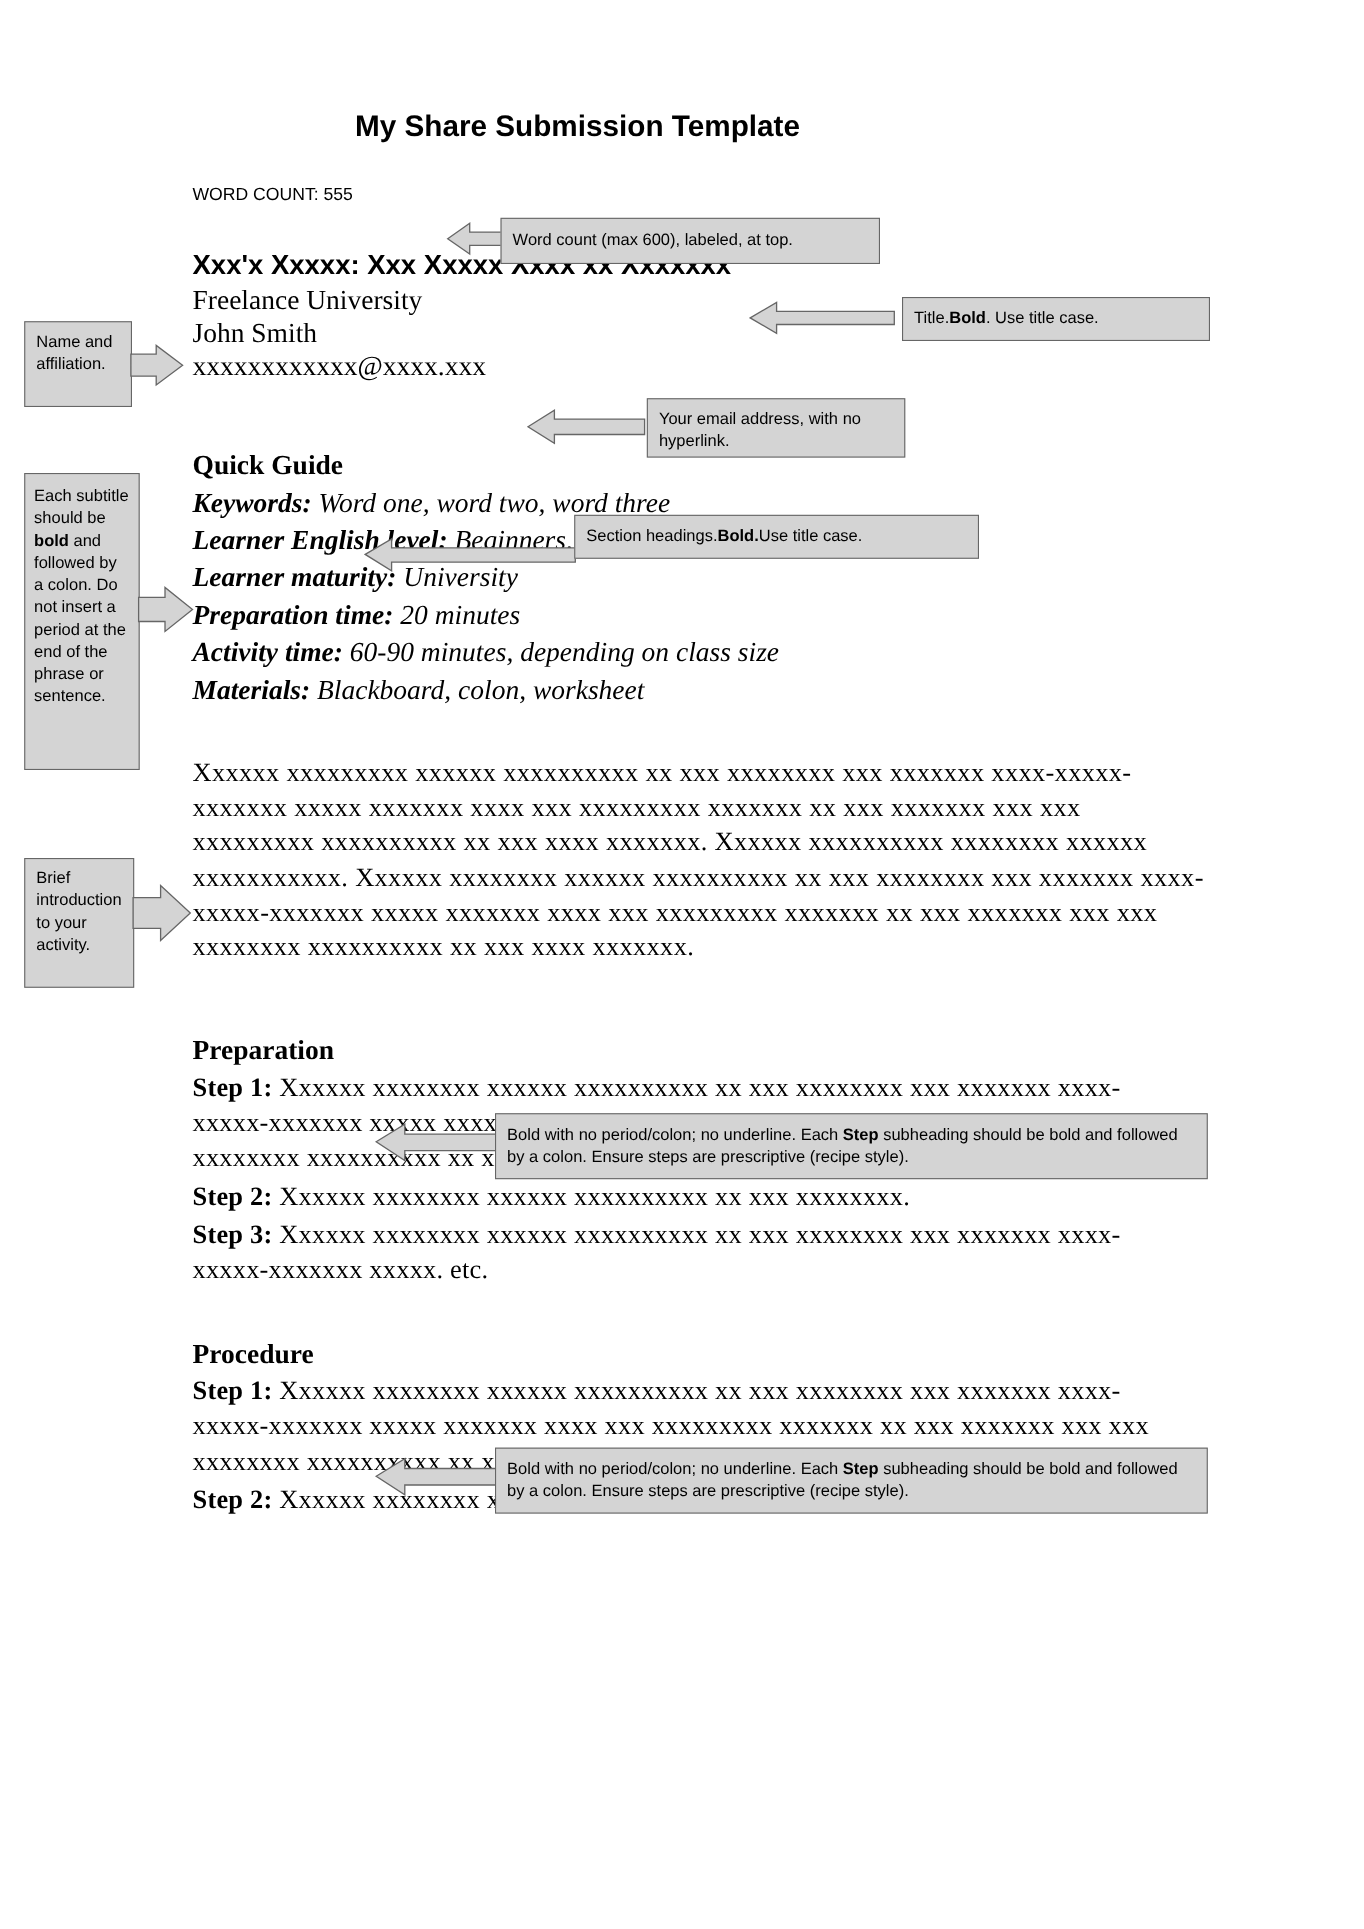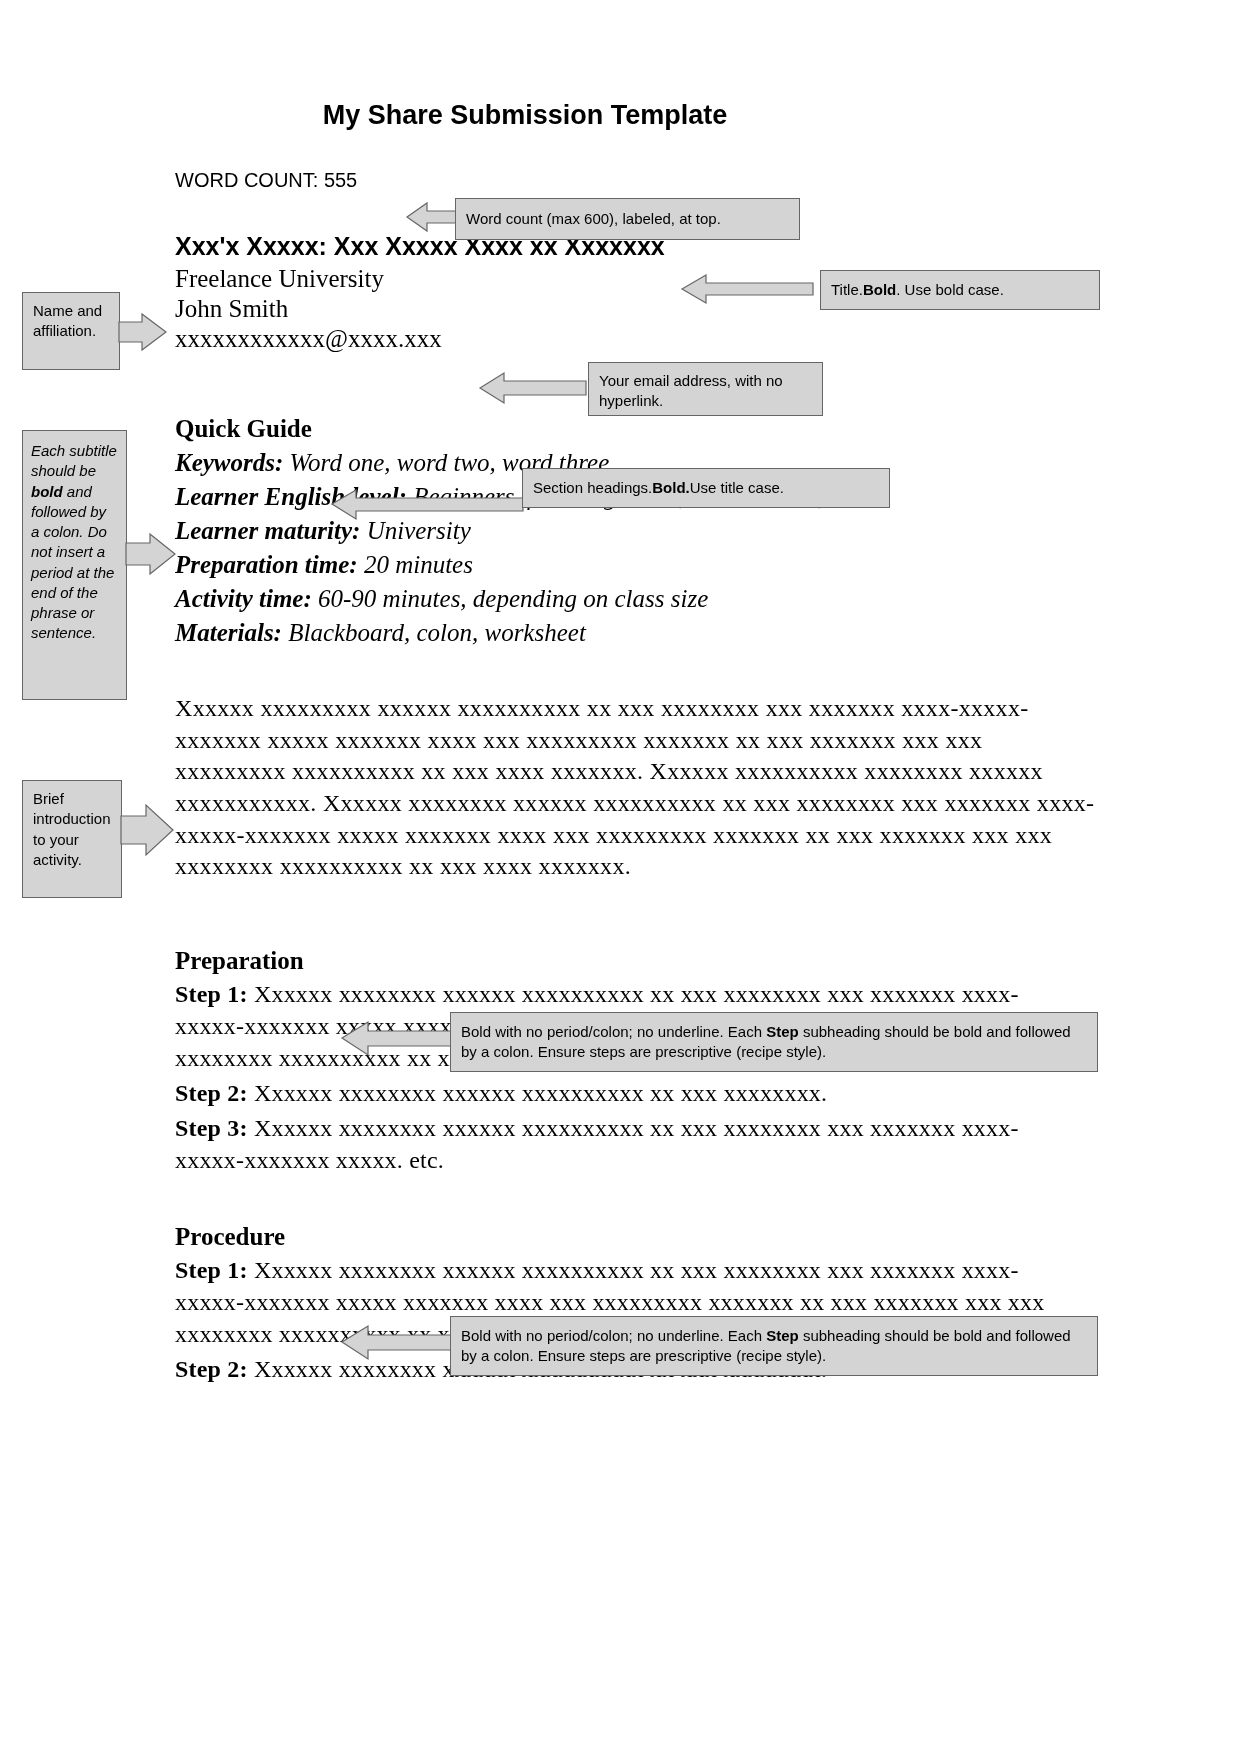--- a/index.html
+++ b/index.html
@@ -32,21 +32,21 @@
   .doc-title {
     font-family: "Liberation Sans", sans-serif;
     font-weight: bold;
     font-size: 27px;
     text-align: center;
     width: 700px;
     margin: 0 0 38px 0;
   }
   .wordcount {
     font-family: "Liberation Sans", sans-serif;
-    font-size: 20px;
+    font-size: 16px;
     margin: 0 0 40px 0;
   }
   .title-line {
     font-family: Liberation Sans, sans-serif;
     font-weight: bold;
     font-size: 25px;
     margin: 0 0 4px 0;
   }
   .author-line {
     font-family: "Liberation Serif", serif;
@@ -194,38 +194,38 @@
   <div class="callout" style="left:455px; top:198px; width:345px; height:42px; display:flex; align-items:center;">
     <span>Word count (max 600), labeled, at top.</span>
   </div>
 
   <svg class="arrow-outline" style="left:680px; top:272px;" width="135" height="34" viewBox="0 0 135 34">
     <polygon points="2,17 26,3 26,11 133,11 133,23 26,23 26,31" fill="#d4d4d4" stroke="#666666" stroke-width="1.2"></polygon>
   </svg>
   <div class="callout" style="left:820px; top:270px; width:280px; height:40px; display:flex; align-items:center;">
     <span>Title. </span>
       <b>Bold</b>
-      <span>. Use bold case.</span>
+      <span>. Use title case.</span>
   </div>
 
   <div class="callout" style="left:22px; top:292px; width:98px; height:78px;">
     <span>Name and affiliation.</span>
   </div>
   <svg class="arrow-outline" style="left:118px; top:310px;" width="50" height="44" viewBox="0 0 50 44">
     <polygon points="48,22 24,4 24,12 1,12 1,32 24,32 24,40" fill="#d4d4d4" stroke="#666666" stroke-width="1.2"></polygon>
   </svg>
 
   <svg class="arrow-outline" style="left:478px; top:370px;" width="110" height="36" viewBox="0 0 110 36">
     <polygon points="2,18 26,3 26,11 108,11 108,25 26,25 26,33" fill="#d4d4d4" stroke="#666666" stroke-width="1.2"></polygon>
   </svg>
   <div class="callout" style="left:588px; top:362px; width:235px; height:54px;">
     <span>Your email address, with no hyperlink.</span>
   </div>
 
-  <div class="callout" style="left:22px; top:430px; width:105px; height:270px; padding:10px 8px;font-style:italic;">
+  <div class="callout" style="left:22px; top:430px; width:105px; height:270px; padding:10px 8px;">
     <span>Each subtitle should be </span><b>bold</b><span> and followed by a colon. Do not insert a period at the end of the phrase or sentence.</span>
   </div>
   <svg class="arrow-outline" style="left:125px; top:530px;" width="52" height="48" viewBox="0 0 52 48">
     <polygon points="50,24 25,4 25,13 1,13 1,35 25,35 25,44" fill="#d4d4d4" stroke="#666666" stroke-width="1.2"></polygon>
   </svg>
 
   <svg class="arrow-outline" style="left:330px; top:486px;" width="195" height="36" viewBox="0 0 195 36">
     <polygon points="2,18 26,4 26,12 193,12 193,25 26,25 26,33" fill="#d4d4d4" stroke="#666666" stroke-width="1.2"></polygon>
   </svg>
   <div class="callout" style="left:522px; top:468px; width:368px; height:40px; display:flex; align-items:center;">

